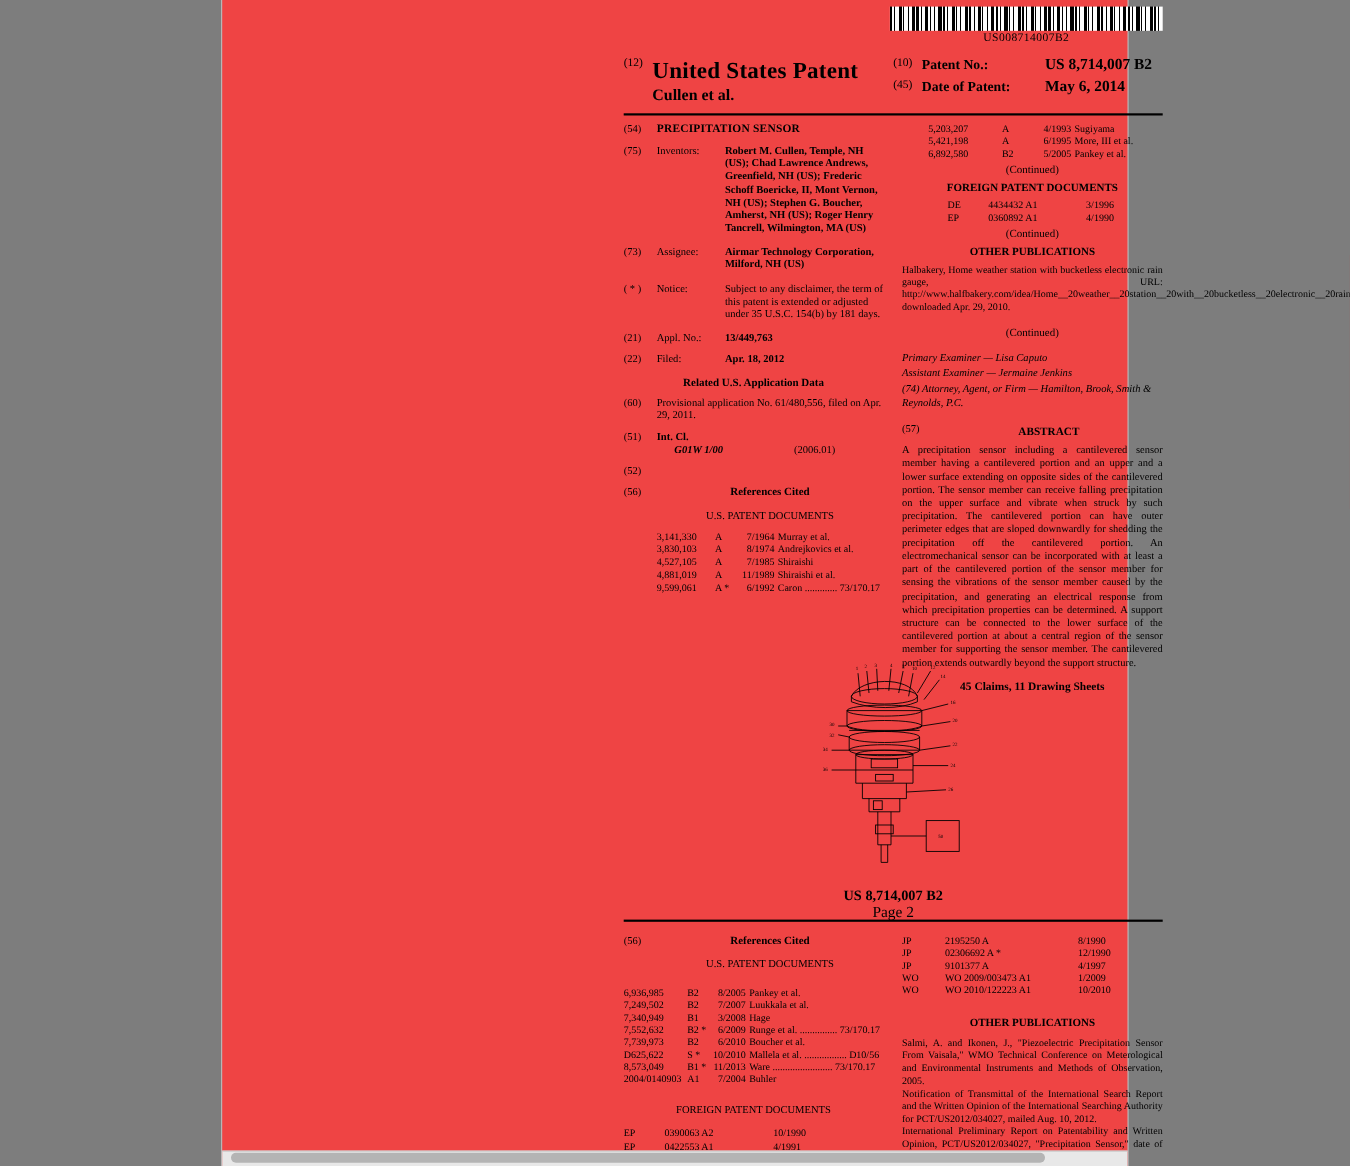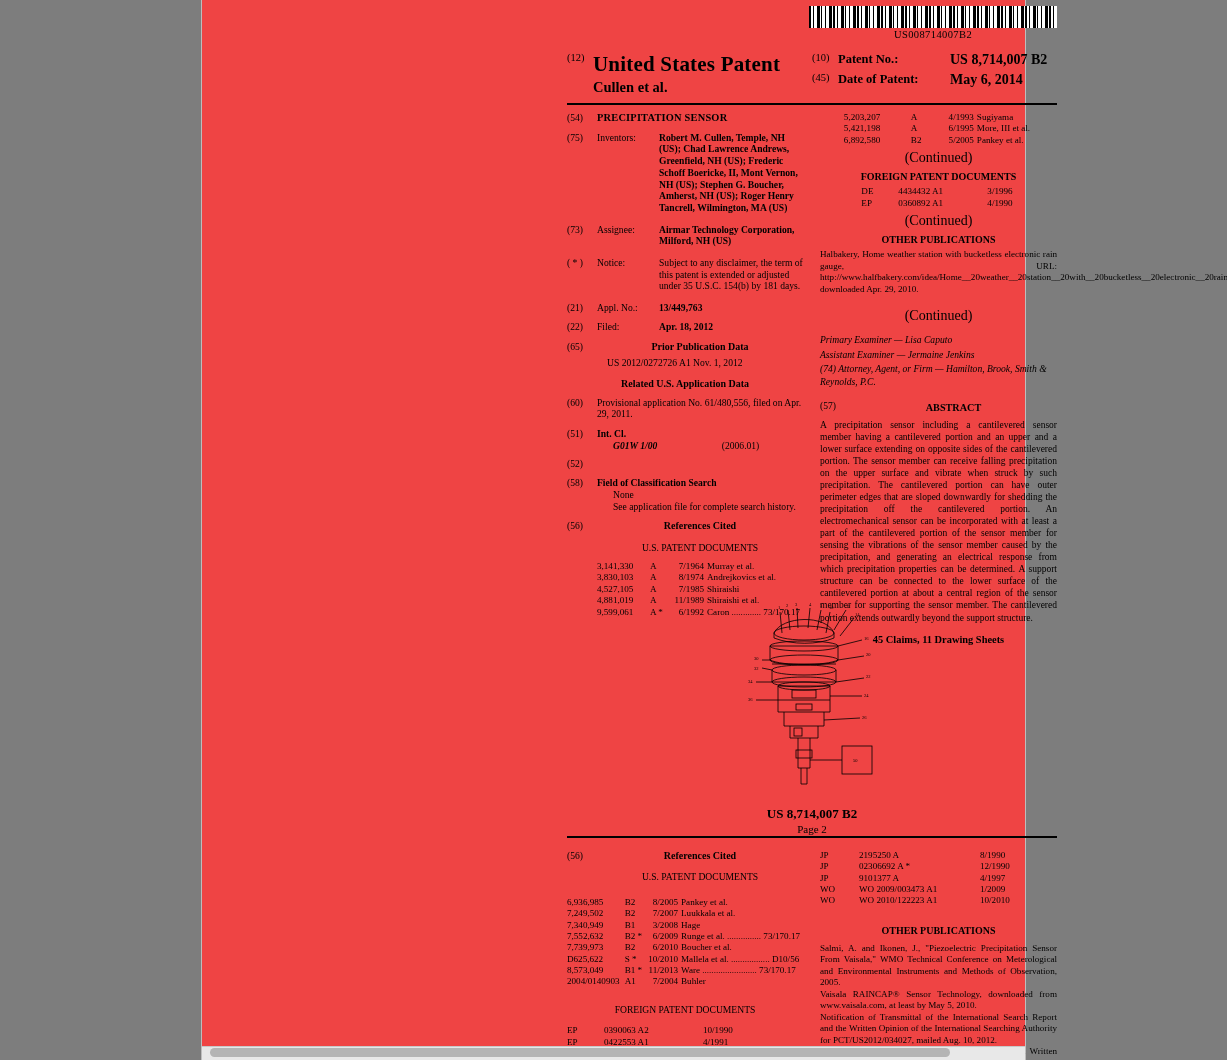--- a/index.html
+++ b/index.html
@@ -44,34 +44,34 @@
   .title-54{font-weight:bold;font-size:10.4px;letter-spacing:.2px;}
   .ctr{text-align:center;}
   .center-head{text-align:center;font-weight:bold;font-size:10px;margin:5px 0 3px;}
 
   table.refs{border-collapse:collapse;font-size:9.1px;margin:0 auto;}
   table.refs td{padding:0 3px 0 0;vertical-align:top;white-space:nowrap;line-height:1.25;}
   td.c1{width:64px;}
   td.c2{width:14px;text-align:left;}
   td.c3{width:46px;text-align:right;padding-right:6px;font-family:Liberation Serif, serif;}
   td.c4{white-space:nowrap;}
-  .contd{text-align:center;font-size:14px;margin:3px 0 3px;}
+  .contd{text-align:center;font-size:10px;margin:3px 0 3px;}
 
   .examiner{font-size:9.6px;line-height:1.3;}
   .abstract-h{text-align:center;font-weight:bold;font-size:10.2px;margin:2px 0 4px;}
   .abs-body{font-size:9.5px;line-height:1.27;text-align:justify;}
   .claims{text-align:center;font-weight:bold;font-size:10.4px;margin-top:10px;}
 
   
   .figure{position:absolute;left:520px;top:600px;width:210px;height:200px;}
   .figure svg{display:block;}
 
   
   .p2title{position:absolute;left:365px;top:806px;width:490px;text-align:center;font-weight:bold;font-size:13px;}
-  .p2sub{position:absolute;left:365px;top:823px;width:490px;text-align:center;font-size:11px;}
+  .p2sub{position:absolute;left:365px;top:823px;width:490px;text-align:center;font-size:14px;}
 
   .col2L{left:365px;top:850px;width:236px;}
   .col2R{left:618px;top:850px;width:237px;}
   .other-pubs{font-size:9.1px;line-height:1.26;text-align:justify;}
   .scrollbar{position:absolute;left:202px;top:1046px;width:823px;height:14px;background:#e8e8e8;border-top:1px solid #c8c8c8;}
   .scrollthumb{position:absolute;left:210px;top:1048px;width:740px;height:9px;background:#b4b4b4;border-radius:5px;}
 </style>
 </head>
 <body>
 
@@ -140,27 +140,20 @@
           <div style="width:62px;flex:0 0 62px;">Appl. No.:</div>
           <div class="body b">13/449,763</div>
         </div>
 
         <div class="fld" style="margin-top:6px;">
           <div class="num">(22)</div>
           <div style="width:62px;flex:0 0 62px;">Filed:</div>
           <div class="body b">Apr. 18, 2012</div>
         </div>
 
-        <div class="fld" style="margin-top:8px;">
-          <div class="num">(65)</div>
-          <div class="body">
-            <div class="ctr b" style="font-size:10px;">Prior Publication Data</div>
-            <div style="margin-top:4px;padding-left:10px;">US 2012/0272726 A1        Nov. 1, 2012</div>
-          </div>
-        </div>
 
         <div class="ctr b" style="font-size:10px;margin:10px 0 6px;">Related U.S. Application Data</div>
 
         <div class="fld">
           <div class="num">(60)</div>
           <div class="body">Provisional application No. 61/480,556, filed on Apr. 29, 2011.</div>
         </div>
 
         <div class="fld" style="margin-top:8px;">
           <div class="num">(51)</div>
@@ -170,28 +163,20 @@
               <span class="b" style="font-style:italic;">G01W 1/00</span>
               <span style="margin-left:62px;">(2006.01)</span>
             </div>
           </div>
         </div>
 
         <div class="fld" style="margin-top:2px;">
           <div class="num">(52)</div>
         </div>
 
-        <div class="fld" style="margin-top:2px;">
-          <div class="num">(58)</div>
-          <div class="body">
-            <div class="b">Field of Classification Search</div>
-            <div style="padding-left:16px;">None</div>
-            <div style="padding-left:16px;">See application file for complete search history.</div>
-          </div>
-        </div>
 
         <div class="fld" style="margin-top:8px;">
           <div class="num">(56)</div>
           <div class="body">
             <div class="ctr b" style="font-size:10px;">References Cited</div>
             <div class="ctr" style="font-size:9.6px;margin-top:10px;">U.S. PATENT DOCUMENTS</div>
             <table class="refs" style="margin-top:7px;">
               <tbody>
                 <tr>
                     <td class="c1">3,141,330</td>
@@ -478,21 +463,20 @@
               </tr>
             <tr>
                 <td>WO</td>
                 <td>WO 2010/122223  A1</td>
                 <td>10/2010</td>
               </tr>
           </tbody>
         </table>
         <div class="center-head" style="margin-top:18px;">OTHER PUBLICATIONS</div>
         <div class="other-pubs" style="margin-top:6px;">Salmi, A. and Ikonen, J., "Piezoelectric Precipitation Sensor From Vaisala," WMO Technical Conference on Meterological and Environmental Instruments and Methods of Observation, 2005.</div>
-        <div class="other-pubs">Vaisala RAINCAP® Sensor Technology, downloaded from www.vaisala.com, at least by May 5, 2010.</div>
         <div class="other-pubs">Notification of Transmittal of the International Search Report and the Written Opinion of the International Searching Authority for PCT/US2012/034027, mailed Aug. 10, 2012.</div>
         <div class="other-pubs">International Preliminary Report on Patentability and Written Opinion, PCT/US2012/034027, "Precipitation Sensor," date of mailing Nov. 7, 2013.</div>
 
       </div>
 
     </div>
   </div>
   <div class="scrollbar"></div>
   <div class="scrollthumb"></div>
 </div>

